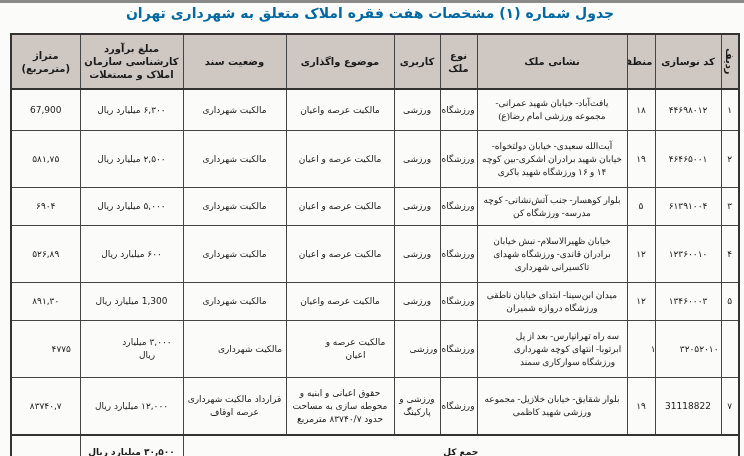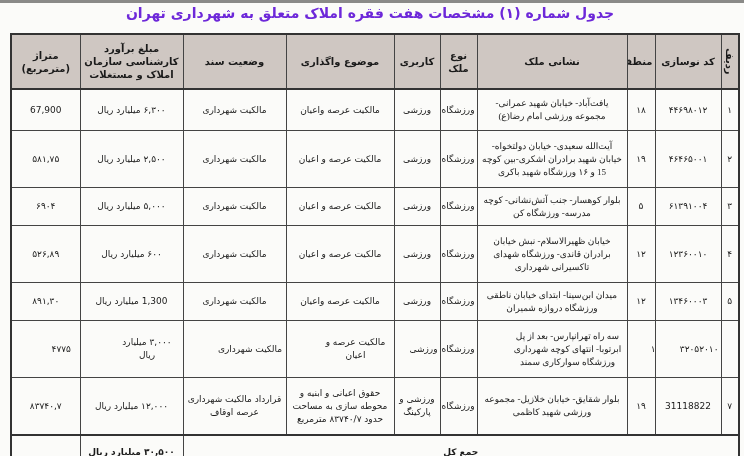--- a/index.html
+++ b/index.html
@@ -6,21 +6,21 @@
   body {
     width:744px; height:456px; overflow:hidden;
     background:#fbfbf9;
     font-family:"DejaVu Sans", sans-serif;
     color:#1a1a1a;
     position:relative;
   }
   .title {
     position:absolute; left:0; top:5px; width:740px;
     text-align:center; font-weight:bold; font-size:14px;
-    direction:rtl; color:#6d28d9;
+    direction:rtl; color:#0369a1;
   }
   .topline {
     position:absolute; left:0; top:0; width:744px; height:3px; background:#8a8a88;
   }
   table.main {
     position:absolute; left:10px; top:33px;
     width:716px; height:418px;
     border-collapse:collapse; direction:rtl;
     table-layout:fixed;
     border:2px solid #333;
@@ -95,21 +95,21 @@
       <td>ورزشی</td>
       <td>مالکیت عرصه واعیان</td>
       <td>مالکیت شهرداری</td>
       <td>۶,۳۰۰ میلیارد ریال</td>
       <td class="num">67,900</td>
     </tr>
     <tr class="r2">
       <td class="num">۲</td>
       <td class="num">۴۶۴۶۵۰۰۱</td>
       <td class="num">۱۹</td>
-      <td class="addr">آیت‌الله سعیدی- خیابان دولتخواه- خیابان شهید برادران اشکری-بین کوچه 15 و ۱۶ ورزشگاه شهید باکری</td>
+      <td class="addr">آیت‌الله سعیدی- خیابان دولتخواه- خیابان شهید برادران اشکری-بین کوچه ۱۴ و ۱۶ ورزشگاه شهید باکری</td>
       <td>ورزشگاه</td>
       <td>ورزشی</td>
       <td>مالکیت عرصه و اعیان</td>
       <td>مالکیت شهرداری</td>
       <td>۲,۵۰۰ میلیارد ریال</td>
       <td class="num">۵۸۱,۷۵</td>
     </tr>
     <tr class="r3">
       <td class="num">۳</td>
       <td class="num">۶۱۳۹۱۰۰۴</td>

